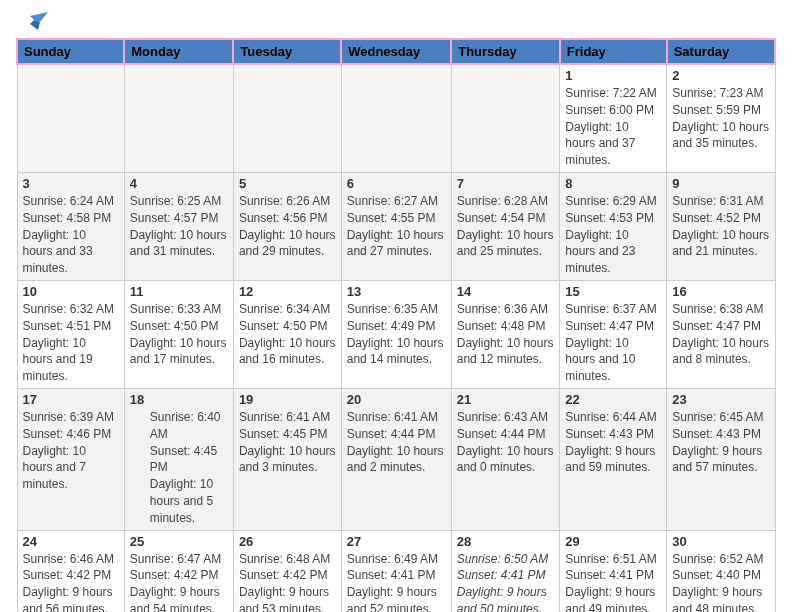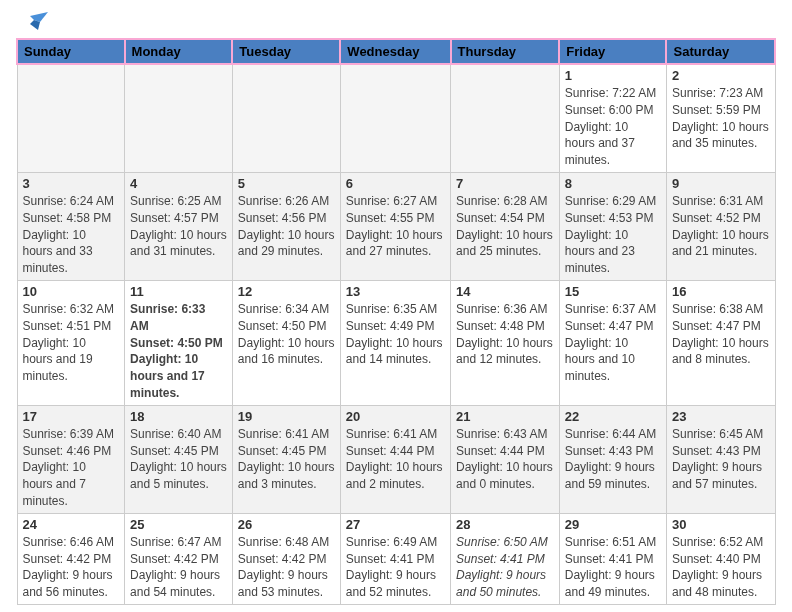--- a/index.html
+++ b/index.html
@@ -127,21 +127,21 @@
         </tr>
         <tr class="row-even">
           <td class="cal-cell">
             <div class="date-num">10</div>
             <div class="cell-info" style="white-space: pre-line;">Sunrise: 6:32 AM
 Sunset: 4:51 PM
 Daylight: 10 hours and 19 minutes.</div>
           </td>
           <td class="cal-cell">
             <div class="date-num">11</div>
-            <div class="cell-info" style="white-space: pre-line; font-weight: bold;">Sunrise: 6:33 AM
+            <div class="cell-info" style="white-space: pre-line;">Sunrise: 6:33 AM
 Sunset: 4:50 PM
 Daylight: 10 hours and 17 minutes.</div>
           </td>
           <td class="cal-cell">
             <div class="date-num">12</div>
             <div class="cell-info" style="white-space: pre-line;">Sunrise: 6:34 AM
 Sunset: 4:50 PM
 Daylight: 10 hours and 16 minutes.</div>
           </td>
           <td class="cal-cell">
@@ -171,21 +171,21 @@
         </tr>
         <tr class="row-odd">
           <td class="cal-cell">
             <div class="date-num">17</div>
             <div class="cell-info" style="white-space: pre-line;">Sunrise: 6:39 AM
 Sunset: 4:46 PM
 Daylight: 10 hours and 7 minutes.</div>
           </td>
           <td class="cal-cell">
             <div class="date-num">18</div>
-            <div class="cell-info" style="white-space: pre-line;">Sunrise: 6:40 AM
+            <div class="cell-info" style="white-space: pre-line; margin-left: 20px;">Sunrise: 6:40 AM
 Sunset: 4:45 PM
 Daylight: 10 hours and 5 minutes.</div>
           </td>
           <td class="cal-cell">
             <div class="date-num">19</div>
             <div class="cell-info" style="white-space: pre-line;">Sunrise: 6:41 AM
 Sunset: 4:45 PM
 Daylight: 10 hours and 3 minutes.</div>
           </td>
           <td class="cal-cell">

